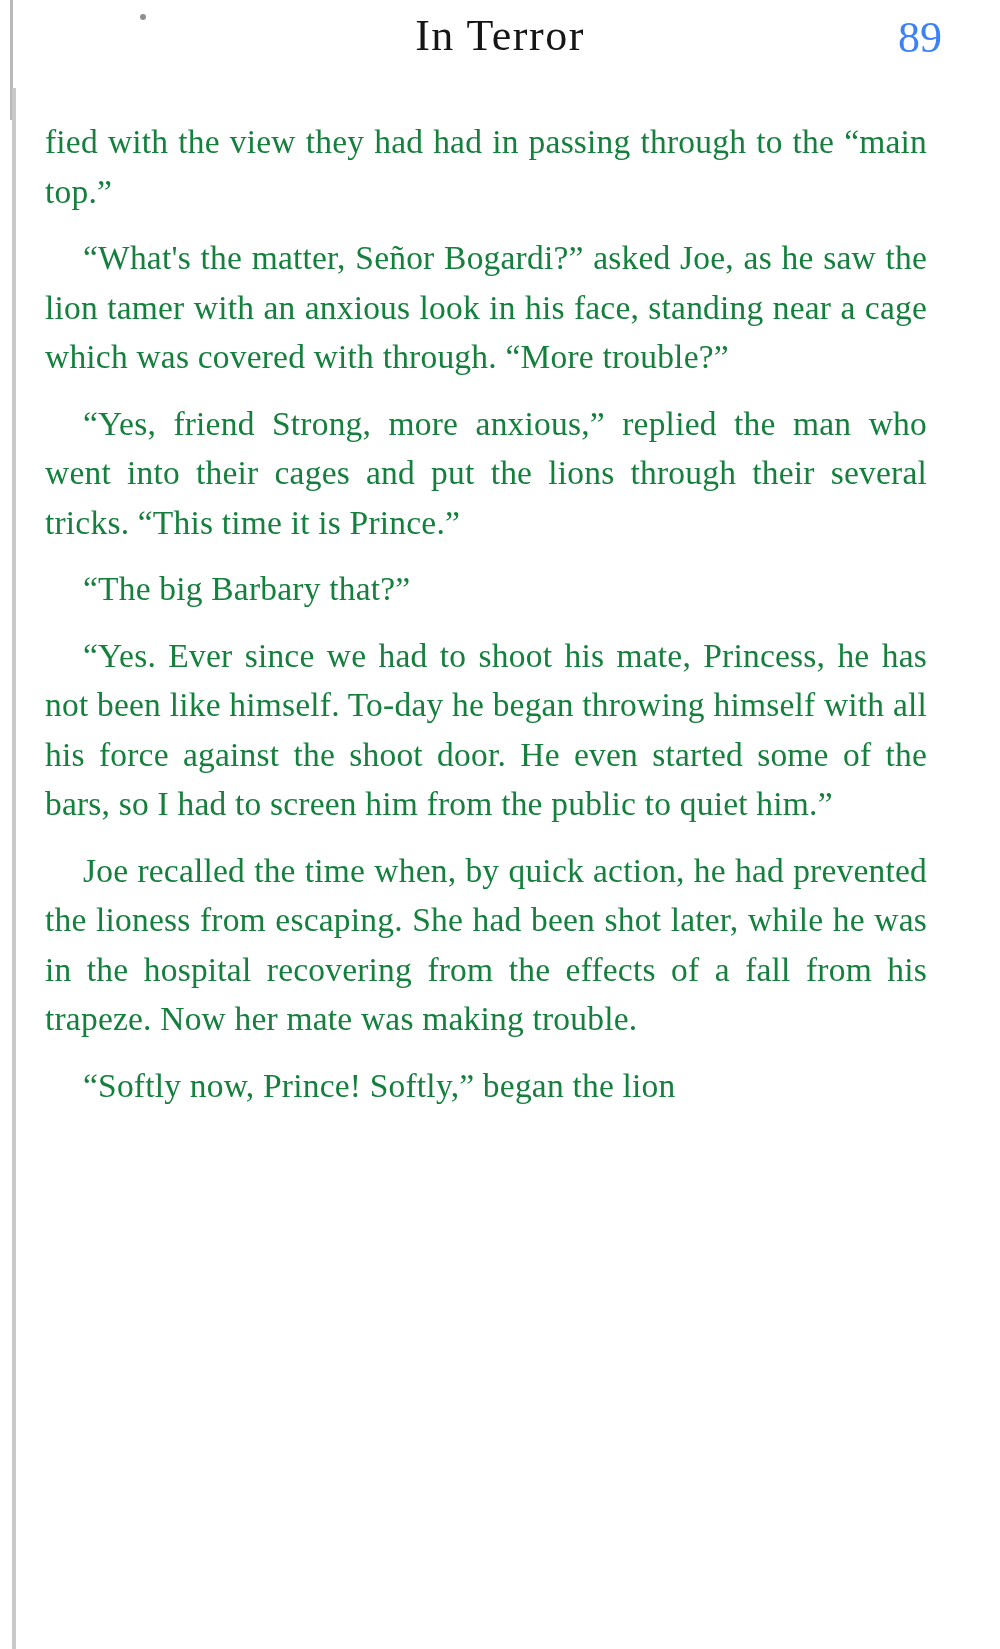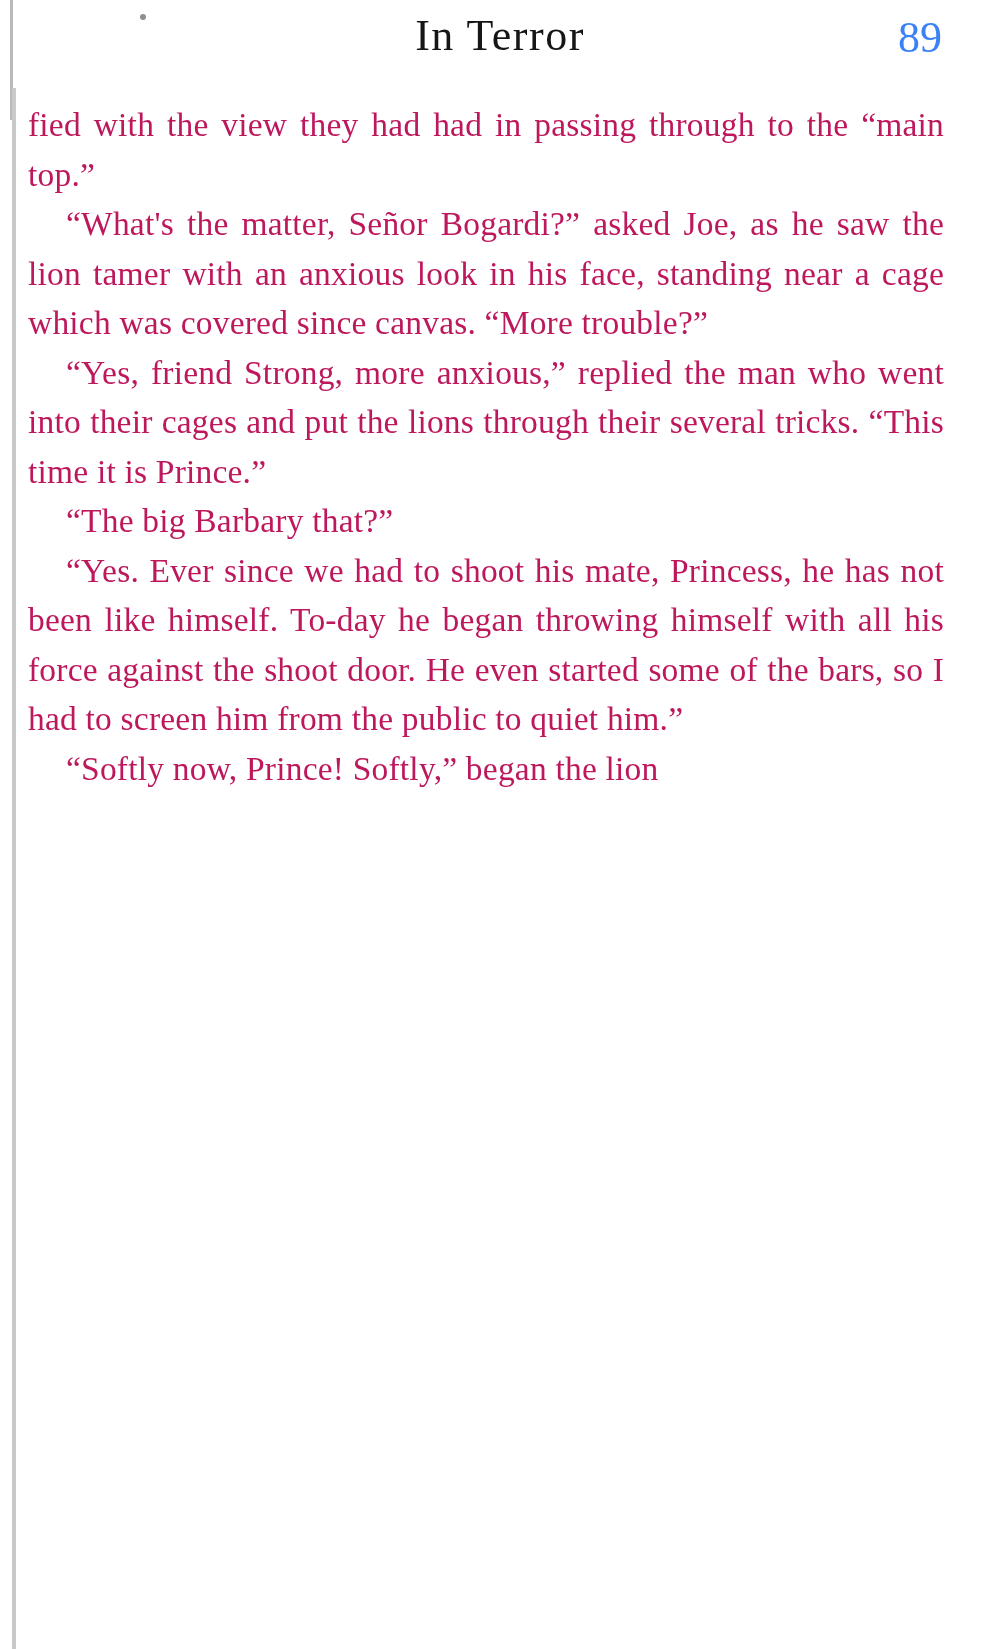--- a/index.html
+++ b/index.html
@@ -74,26 +74,26 @@
     font-family: "Liberation Serif", serif;
   }
 
   .body-text {
     position: absolute;
     left: 28px;
     top: 100px;
     width: 916px;
   }
   p.para {
-    margin: 0;
+    margin: 17px;
     font-size: 33.5px;
     line-height: 49.5px;
     text-align: justify;
     text-justify: inter-word;
-    color: #be185d;
+    color: #15803d;
     letter-spacing: 0.2px;
   }
   p.para.indent {
     text-indent: 38px;
   }
   p.para:last-child {
     text-align: left;
   }
   
   .body-text { text-rendering: optimizeLegibility; }
@@ -107,20 +107,21 @@
   <div class="scan-edge-left2"></div>
   <div class="speck" style="left:140px;top:14px;width:6px;height:6px;"></div>
 
   <header class="running-head">
     <div class="head-title">In Terror</div>
     <div class="page-number">89</div>
   </header>
 
   <div class="body-text">
     <p class="para">fied with the view they had had in passing through to the “main top.”</p>
-    <p class="para indent">“What's the matter, Señor Bogardi?” asked Joe, as he saw the lion tamer with an anxious look in his face, standing near a cage which was covered since canvas.  “More trouble?”</p>
+    <p class="para indent">“What's the matter, Señor Bogardi?” asked Joe, as he saw the lion tamer with an anxious look in his face, standing near a cage which was covered with through.  “More trouble?”</p>
     <p class="para indent">“Yes, friend Strong, more anxious,” replied the man who went into their cages and put the lions through their several tricks.  “This time it is Prince.”</p>
     <p class="para indent">“The big Barbary that?”</p>
     <p class="para indent">“Yes.  Ever since we had to shoot his mate, Princess, he has not been like himself.  To-day he began throwing himself with all his force against the shoot door.  He even started some of the bars, so I had to screen him from the public to quiet him.”</p>
+    <p class="para indent">Joe recalled the time when, by quick action, he had prevented the lioness from escaping.  She had been shot later, while he was in the hospital recovering from the effects of a fall from his trapeze. Now her mate was making trouble.</p>
     <p class="para indent">“Softly now, Prince!  Softly,” began the lion</p>
   </div>
 
 </div>
 
 </body></html>

